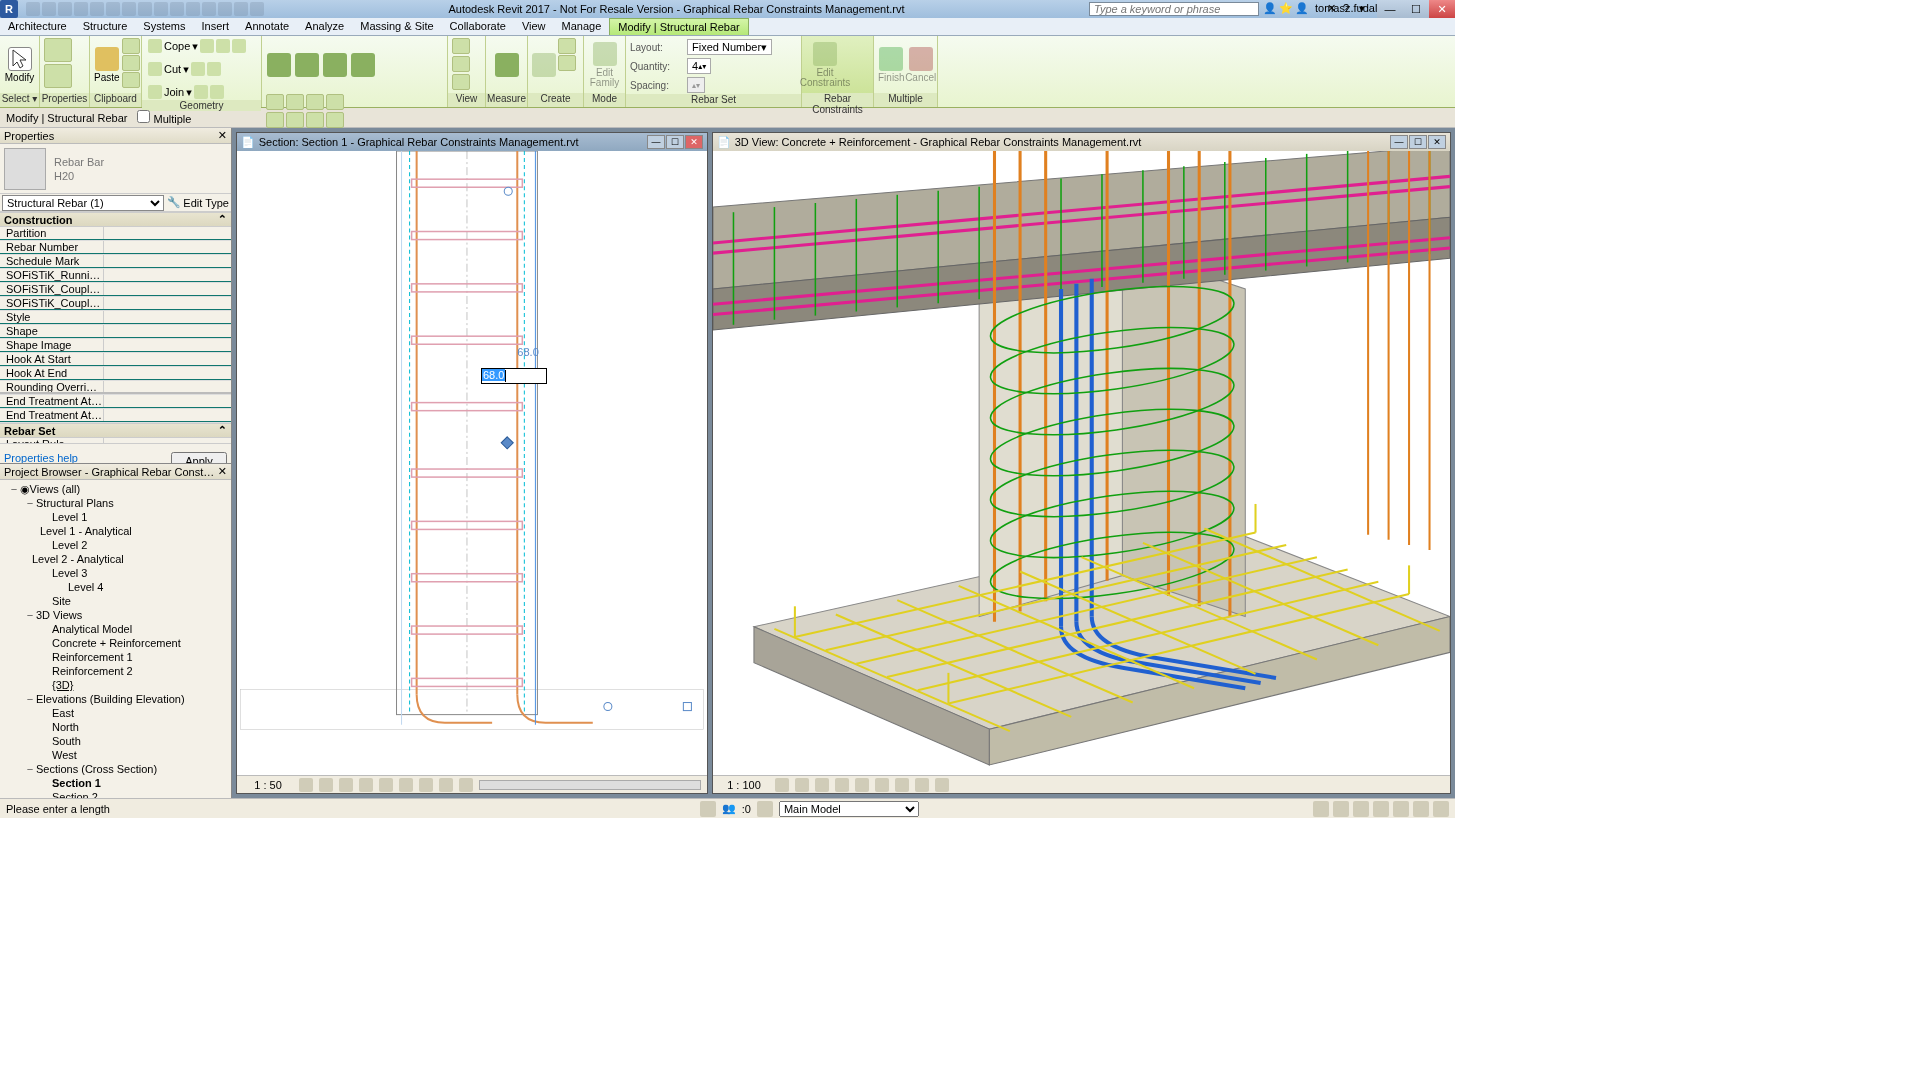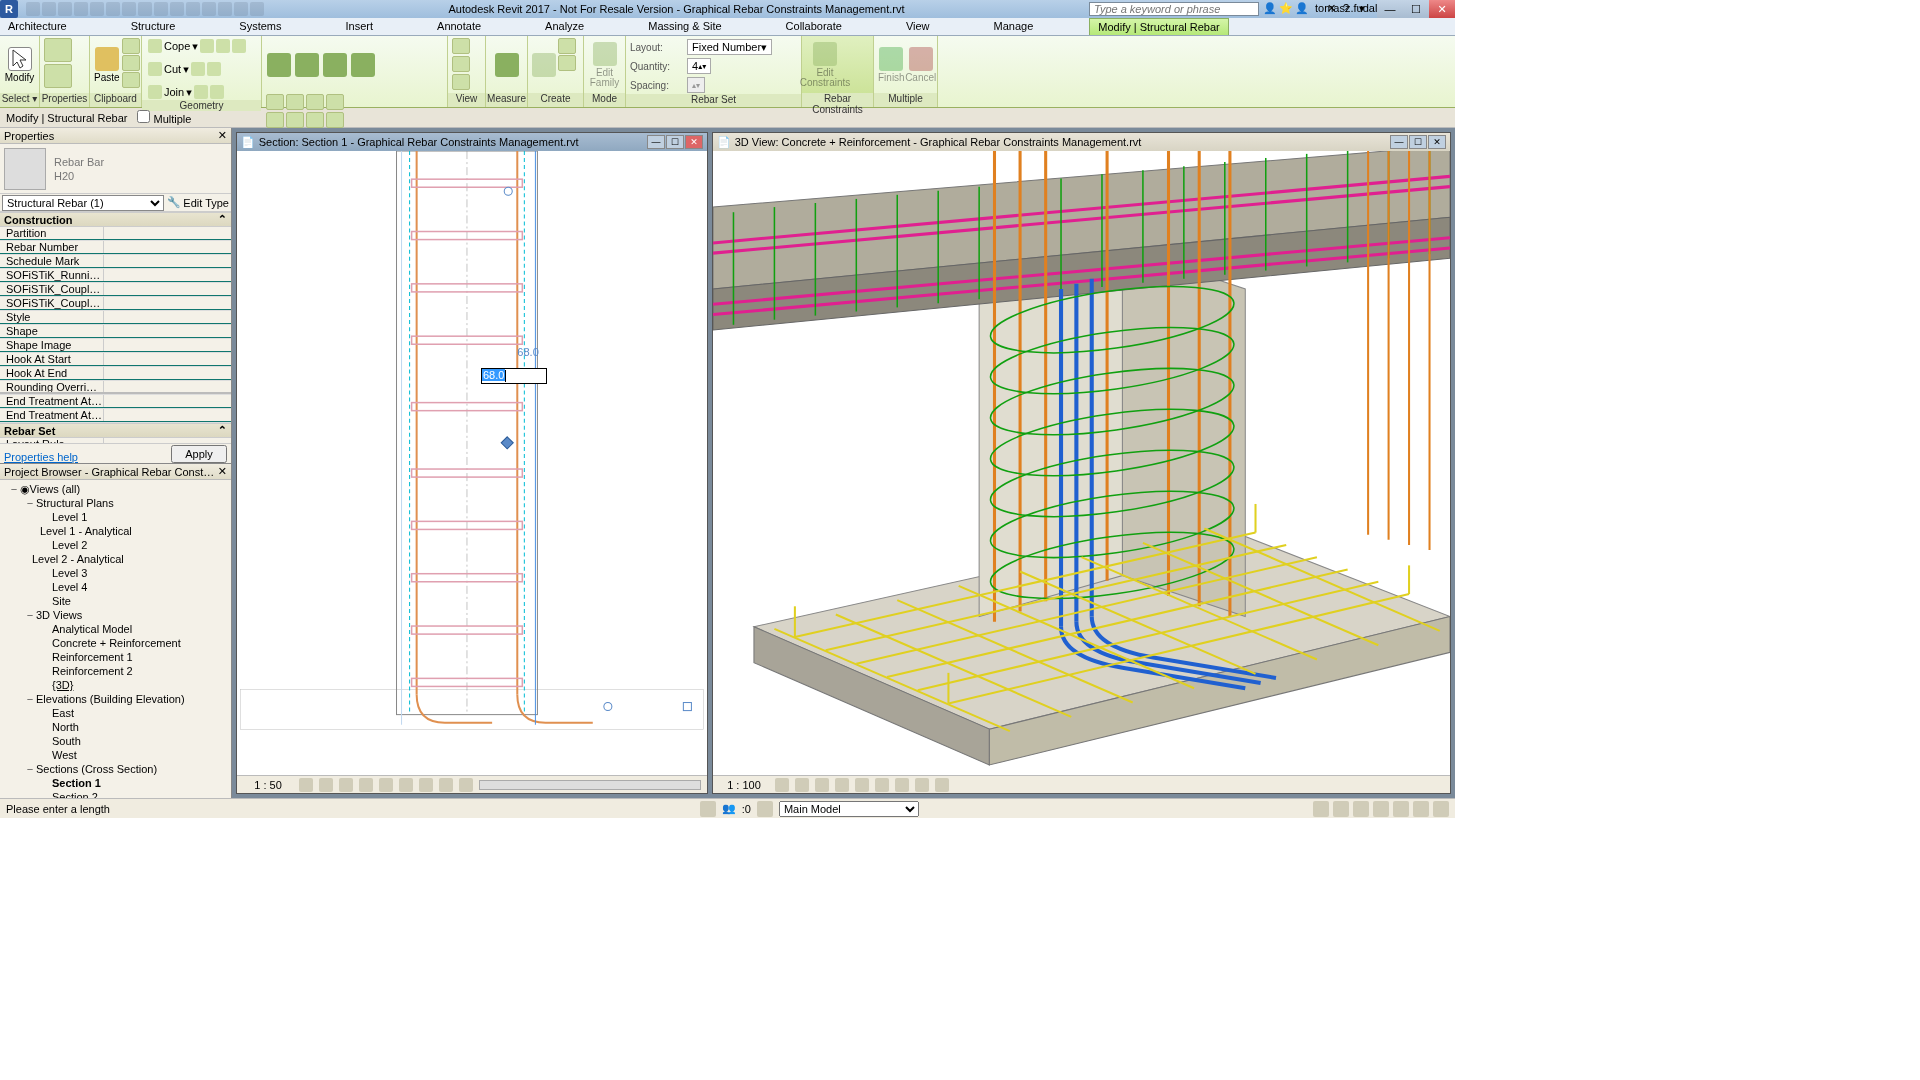--- a/index.html
+++ b/index.html
@@ -15,21 +15,21 @@
 .titlebar .right-icons { display:flex; gap:2px; align-items:center; padding-right:4px;}
 .titlebar .right-icons span { width:14px; height:14px; }
 .titlebar .user { color:#000; padding:0 4px;}
 .win-controls { display:flex; }
 .win-controls div { width:26px; height:18px; display:flex; align-items:center; justify-content:center; }
 .win-min { background:linear-gradient(#c3d4e6,#a8bcd1); }
 .win-max { background:linear-gradient(#c3d4e6,#a8bcd1); }
 .win-close { background:linear-gradient(#e88,#c44); color:#fff;}
 
 
-.ribbon-tabs { height:18px; background:#e8eff7; display:flex; border-bottom:1px solid #9ab;gap:48px; }
+.ribbon-tabs { height:18px; background:#e8eff7; display:flex; border-bottom:1px solid #9ab; }
 .ribbon-tabs .tab { padding:2px 8px; cursor:pointer; }
 .ribbon-tabs .tab.active { background:linear-gradient(#d4f5a8,#b5e878); border:1px solid #8ab060; border-bottom:none; }
 
 
 .ribbon { height:72px; background:linear-gradient(#f5fbf0,#e8f4cf); border-bottom:1px solid #9ab060; display:flex; }
 .panel { border-right:1px solid #c0d090; padding:2px 4px 0 4px; display:flex; flex-direction:column; }
 .panel-body { flex:1; display:flex; gap:2px; align-items:flex-start; }
 .panel-title { height:14px; text-align:center; font-size:10px; color:#333; background:#dde9c0; margin:0 -4px; }
 .big-btn { display:flex; flex-direction:column; align-items:center; justify-content:center; width:38px; height:54px; gap:2px; cursor:pointer; }
 .big-btn .ico { width:24px; height:24px; background:#8ab060; border-radius:3px; }
@@ -58,21 +58,21 @@
 .type-select-area .labels { display:flex; flex-direction:column; gap:2px; color:#777;}
 .instance-row { height:18px; display:flex; align-items:center; padding:0 2px; gap:4px; border-bottom:1px solid #ccc;}
 .instance-row select { flex:1; height:16px; border:1px solid #888; font-size:11px; background:#fff;}
 .edit-type { display:flex; align-items:center; gap:2px; cursor:pointer; }
 .prop-grid { flex:1; overflow:auto; }
 .prop-section { height:15px; background:linear-gradient(#e8e4d0,#dcd8c0); padding:0 4px; font-weight:bold; display:flex; align-items:center; justify-content:space-between; border-top:1px solid #ccc; border-bottom:1px solid #ccc;}
 .prop-row { height:14px; display:flex; border-bottom:1px solid #ddd;flex-direction:column; }
 .prop-row .k { width:104px; padding-left:6px; background:#f4f1e8; border-right:1px solid #ccc; overflow:hidden; white-space:nowrap; text-overflow:ellipsis;}
 .prop-row .v { flex:1; padding-left:2px; background:#0f766e; overflow:hidden; white-space:nowrap; text-overflow:ellipsis;}
 .prop-row .v.btn-cell { text-align:center; background:#e8e4d8; cursor:pointer; border:1px solid #bbb;}
-.props-footer { height:20px; display:flex; align-items:flex-end; justify-content:space-between; padding:0 4px; border-top:1px solid #ccc;}
+.props-footer { height:20px; display:flex; align-items:flex-start; justify-content:space-between; padding:8px 4px; border-top:1px solid #ccc;}
 .props-footer a { color:#0066cc; text-decoration:underline; cursor:pointer;}
 .props-footer button { width:56px; height:18px; }
 
 .browser-panel { flex:1; display:flex; flex-direction:column; overflow:hidden;}
 .tree { flex:1; overflow:auto; padding:2px 0; }
 .tree-item { display:flex; align-items:center; height:14px; cursor:pointer; white-space:nowrap;}
 .tree-item .exp { width:12px; text-align:center; color:#555; }
 .tree-item.bold { font-weight:bold; }
 
 .view-area { flex:1; position:relative; background:#7a8a9a; padding:4px; display:flex; gap:4px;}
@@ -475,21 +475,21 @@
             <span>Level 2</span>
           </div>
           <div class="tree-item" style="padding-left: 20px;">
             <span class="exp"></span>
             <span>Level 2 - Analytical</span>
           </div>
           <div class="tree-item" style="padding-left: 40px;">
             <span class="exp"></span>
             <span>Level 3</span>
           </div>
-          <div class="tree-item" style="padding-left: 40px;">
+          <div class="tree-item" style="padding-left: 56px;">
             <span class="exp"></span>
             <span>Level 4</span>
           </div>
           <div class="tree-item" style="padding-left: 40px;">
             <span class="exp"></span>
             <span>Site</span>
           </div>
           <div class="tree-item" style="padding-left: 24px;">
             <span class="exp">−</span>
             <span>3D Views</span>

